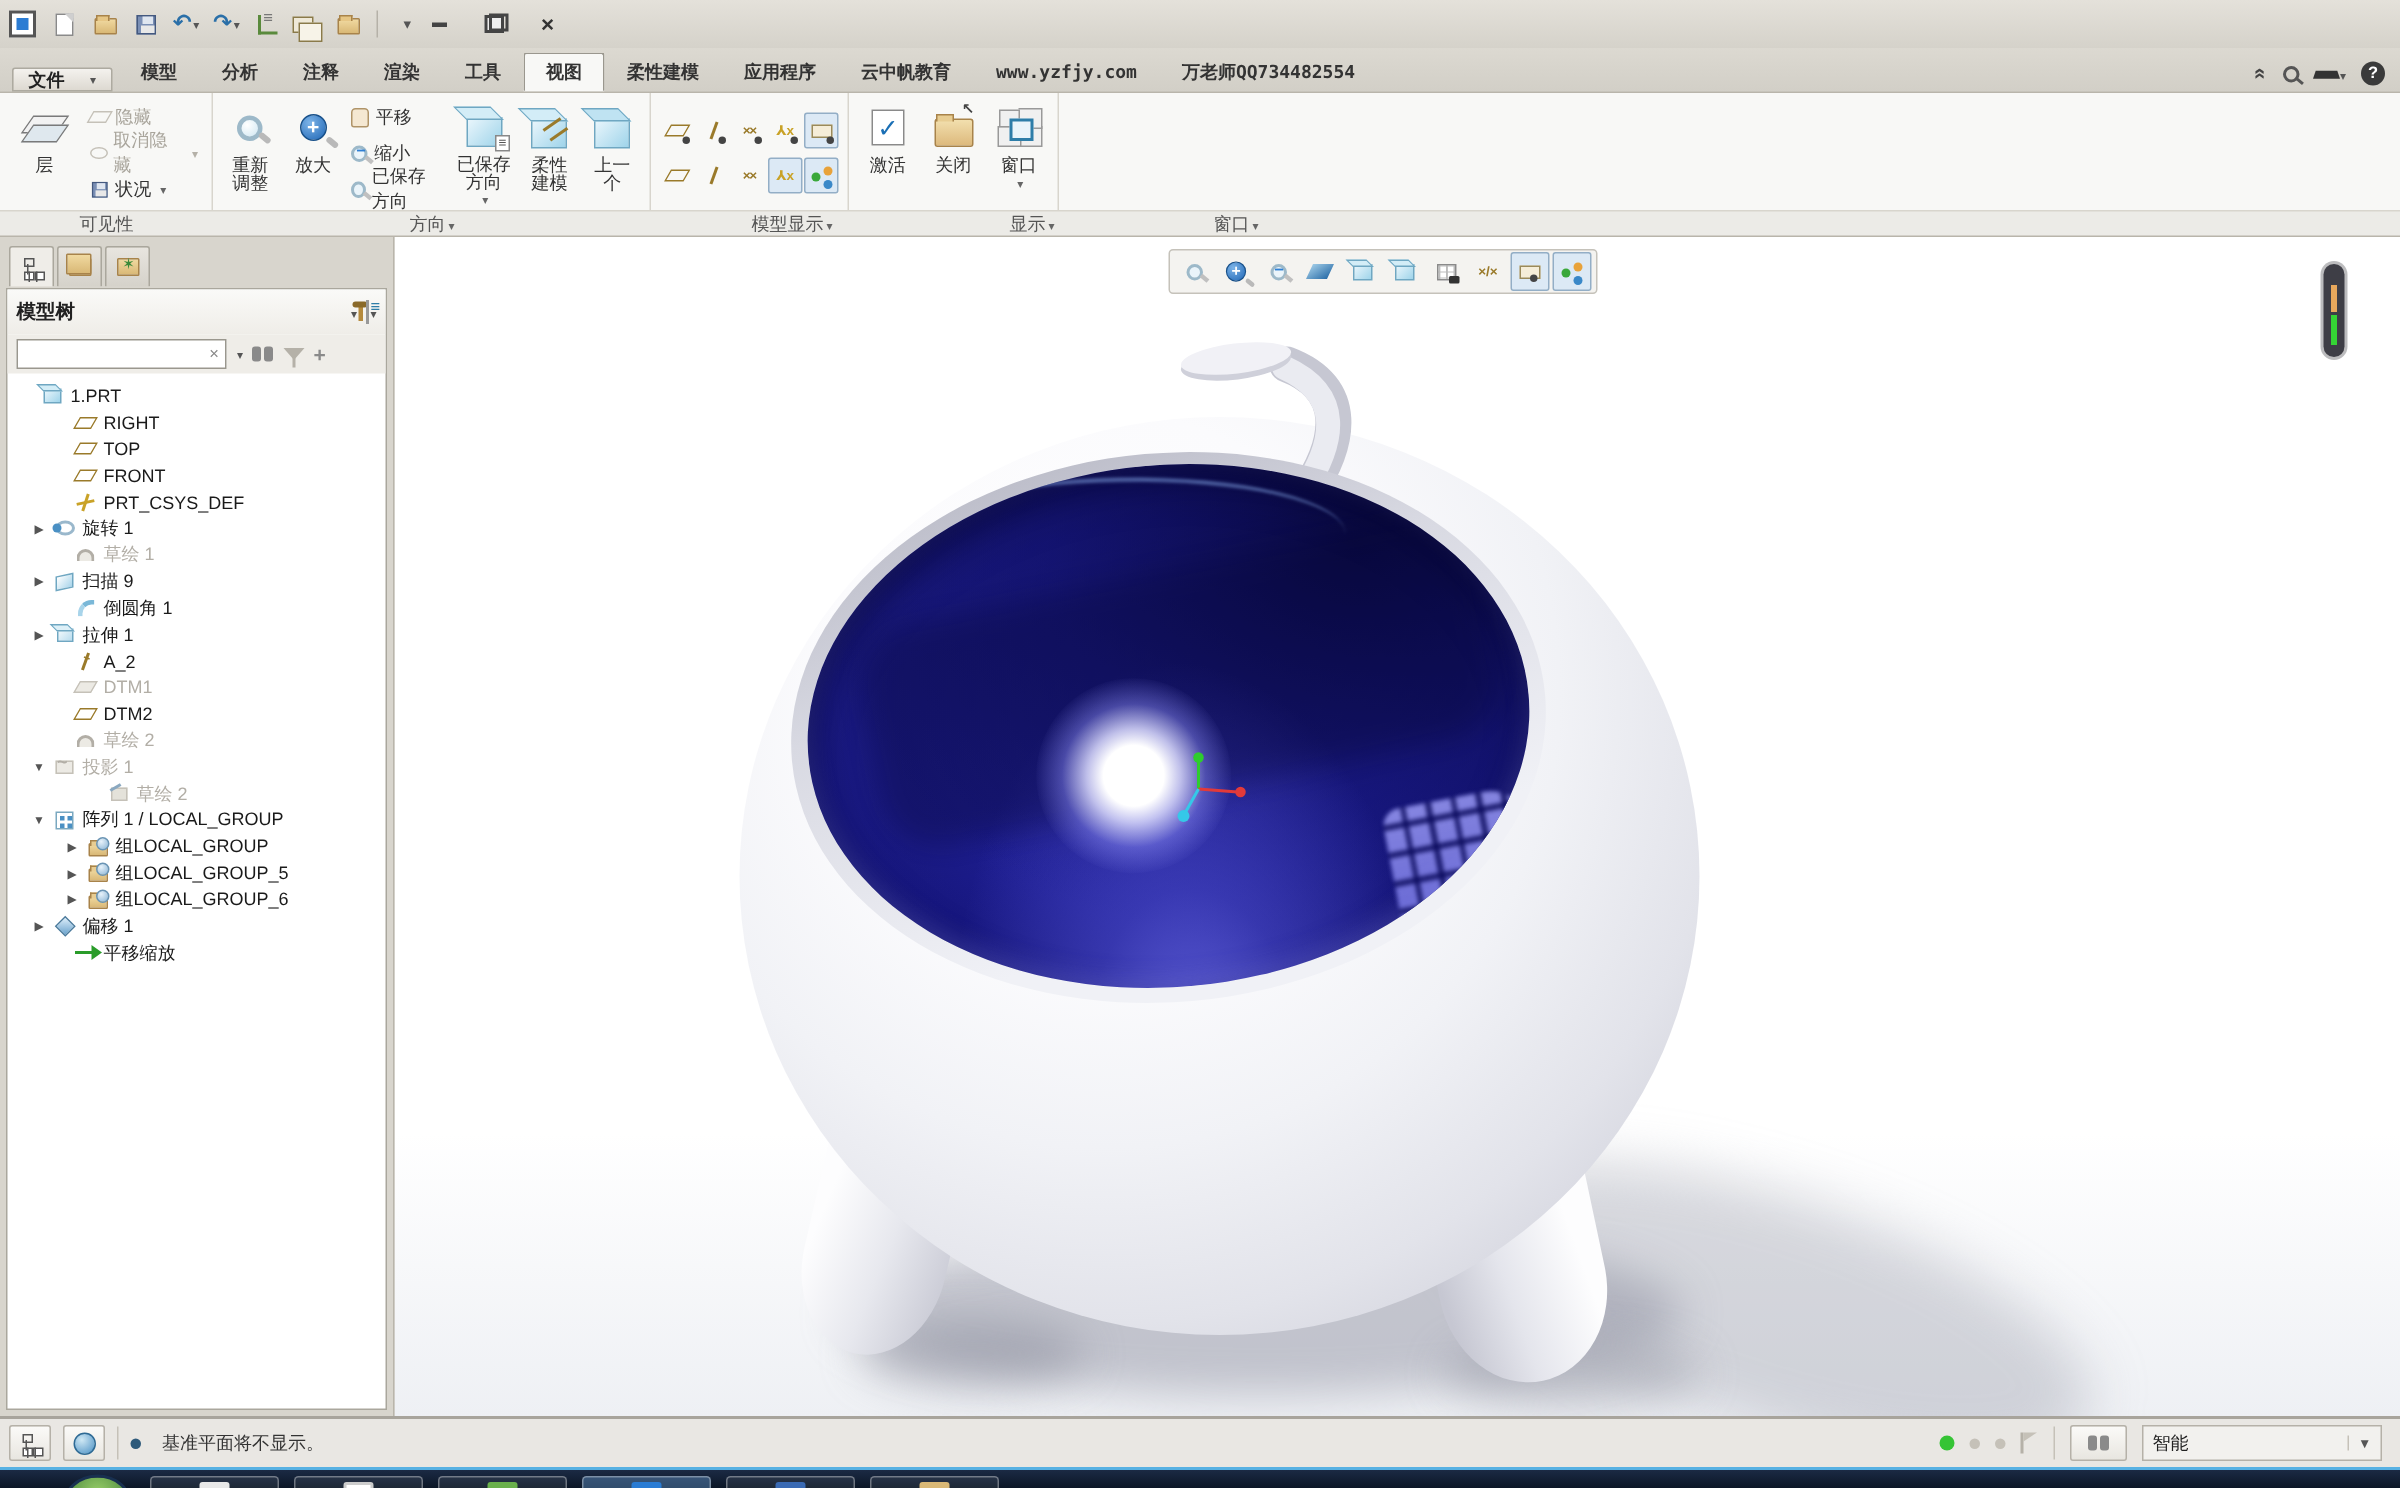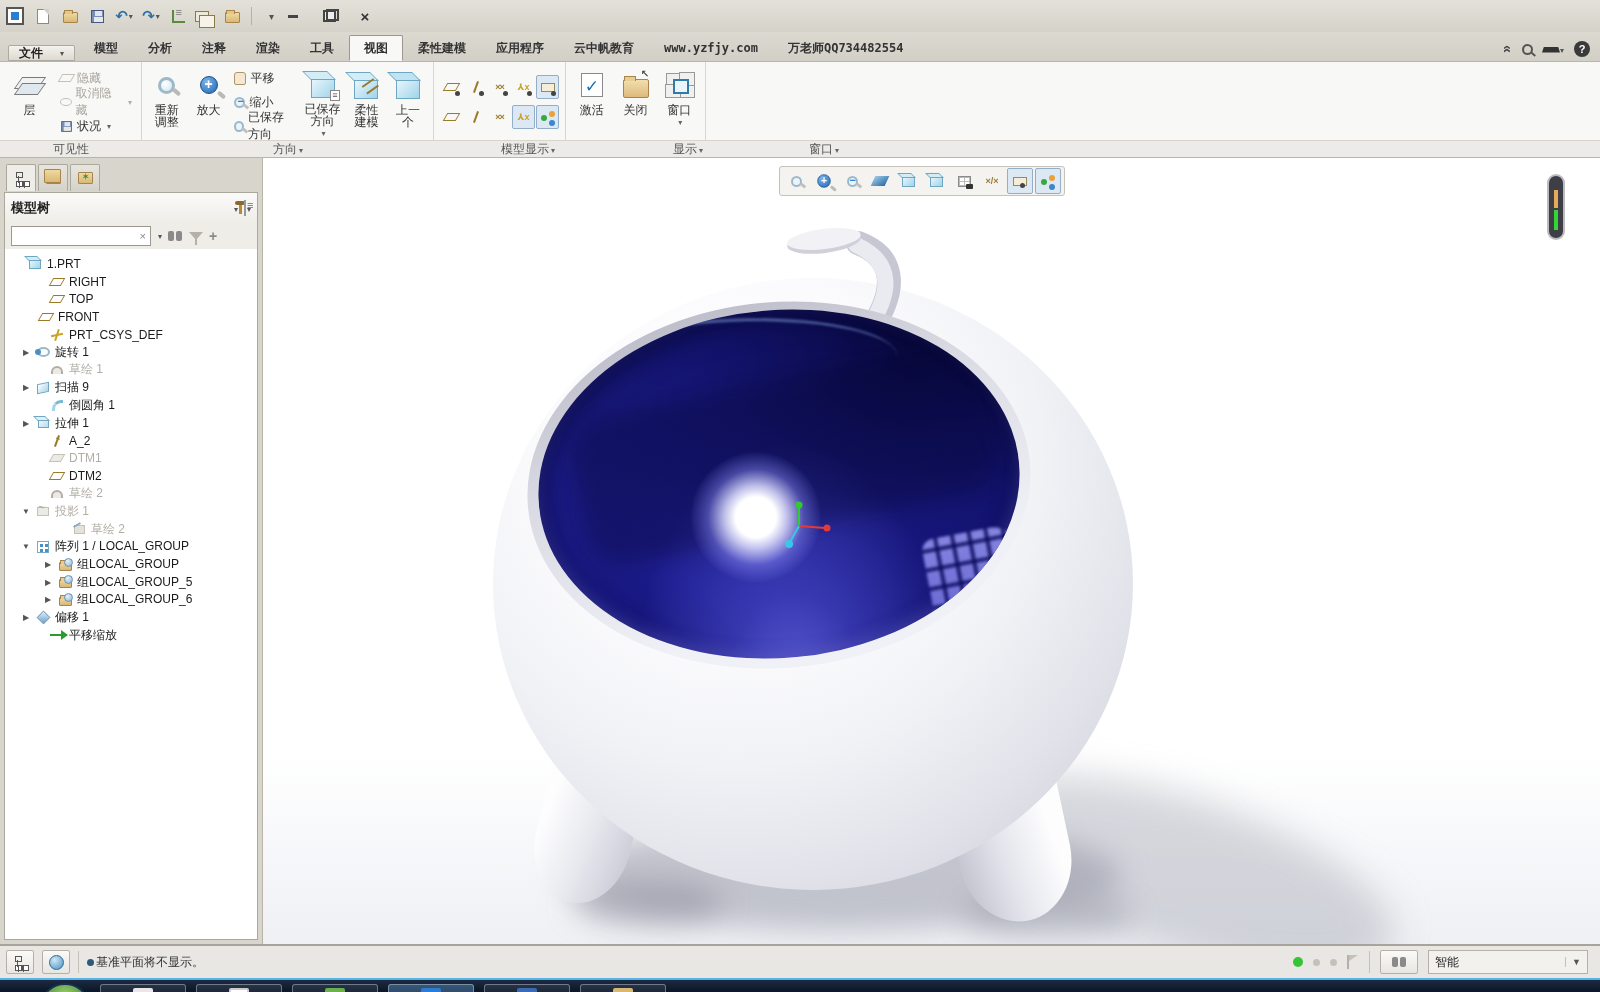--- a/index.html
+++ b/index.html
@@ -229,21 +229,21 @@
   #csys-marker { position:absolute; left:510px; top:340px; width:60px; height:60px; z-index:4; }
   #edge-indicator { position:absolute; left:1286px; top:18px; width:14px; height:62px; background:#3e3e46; border-radius:7px; z-index:5; box-shadow:0 0 0 2px rgba(62,62,70,.35); }
   #edge-indicator .oseg { position:absolute; left:5px; top:14px; width:4px; height:18px; background:#e8a85c; }
   #edge-indicator .gseg { position:absolute; left:5px; top:34px; width:4px; height:20px; background:#35d435; }
 
   
   #statusbar { position:absolute; left:0; top:944px; width:1600px; height:34px; background:#e9e7e3; border-top:2px solid #a8a49c; display:flex; align-items:center; padding:0 6px; gap:8px; }
   .sbtn { width:28px; height:24px; border:1px solid #b5b1a8; border-radius:2px; background:linear-gradient(#fbfaf8,#e8e6e0); display:flex; align-items:center; justify-content:center; }
   .globe { width:15px; height:15px; border-radius:50%; background:radial-gradient(circle at 35% 30%,#cfe8f4,#4a90c4); border:1px solid #2e6a94; }
   .ssep { width:1px; height:22px; background:#c5c1b8; }
-  #status-msg { display:flex; align-items:center; gap:2px; color:#333;justify-content:center; }
+  #status-msg { display:flex; align-items:center; gap:14px; color:#333;justify-content:center; }
   .bullet { width:7px; height:7px; border-radius:50%; background:#2e5a7a; }
   #status-right { margin-left:auto; display:flex; align-items:center; gap:10px; padding-right:6px; }
   .dotg { width:10px; height:10px; border-radius:50%; background:#35c435; }
   .dots { width:7px; height:7px; border-radius:50%; background:#c5c1b8; }
   .flag { width:12px; height:14px; position:relative; }
   .flag::before { content:""; position:absolute; left:0; top:0; width:2px; height:14px; background:#b5b1a8; }
   .flag::after { content:""; position:absolute; left:2px; top:0; border-left:9px solid #c5c1b8; border-bottom:6px solid transparent; }
   #filter-combo { width:160px; height:24px; background:#f2f1ee; border:1px solid #b5b1a8; display:flex; align-items:center; padding:0 6px; }
   #filter-combo .val { flex:1; color:#222; }
   #filter-combo .arr { font-size:9px; color:#555; border-left:1px solid #c5c1b8; padding-left:6px; }
@@ -513,21 +513,21 @@
           </span>
           <span class="lbl">RIGHT</span>
         </div>
       <div class="trow" style="padding-left:30px">
           <span class="exp"></span>
           <span class="tico">
             <span class="ti-plane"></span>
           </span>
           <span class="lbl">TOP</span>
         </div>
-      <div class="trow" style="padding-left:19px">
+      <div class="trow" style="padding-left:30px">
           <span class="exp"></span>
           <span class="tico">
             <span class="ti-plane"></span>
           </span>
           <span class="lbl">FRONT</span>
         </div>
       <div class="trow" style="padding-left:30px">
           <span class="exp"></span>
           <span class="tico ti-csys"></span>
           <span class="lbl">PRT_CSYS_DEF</span>

